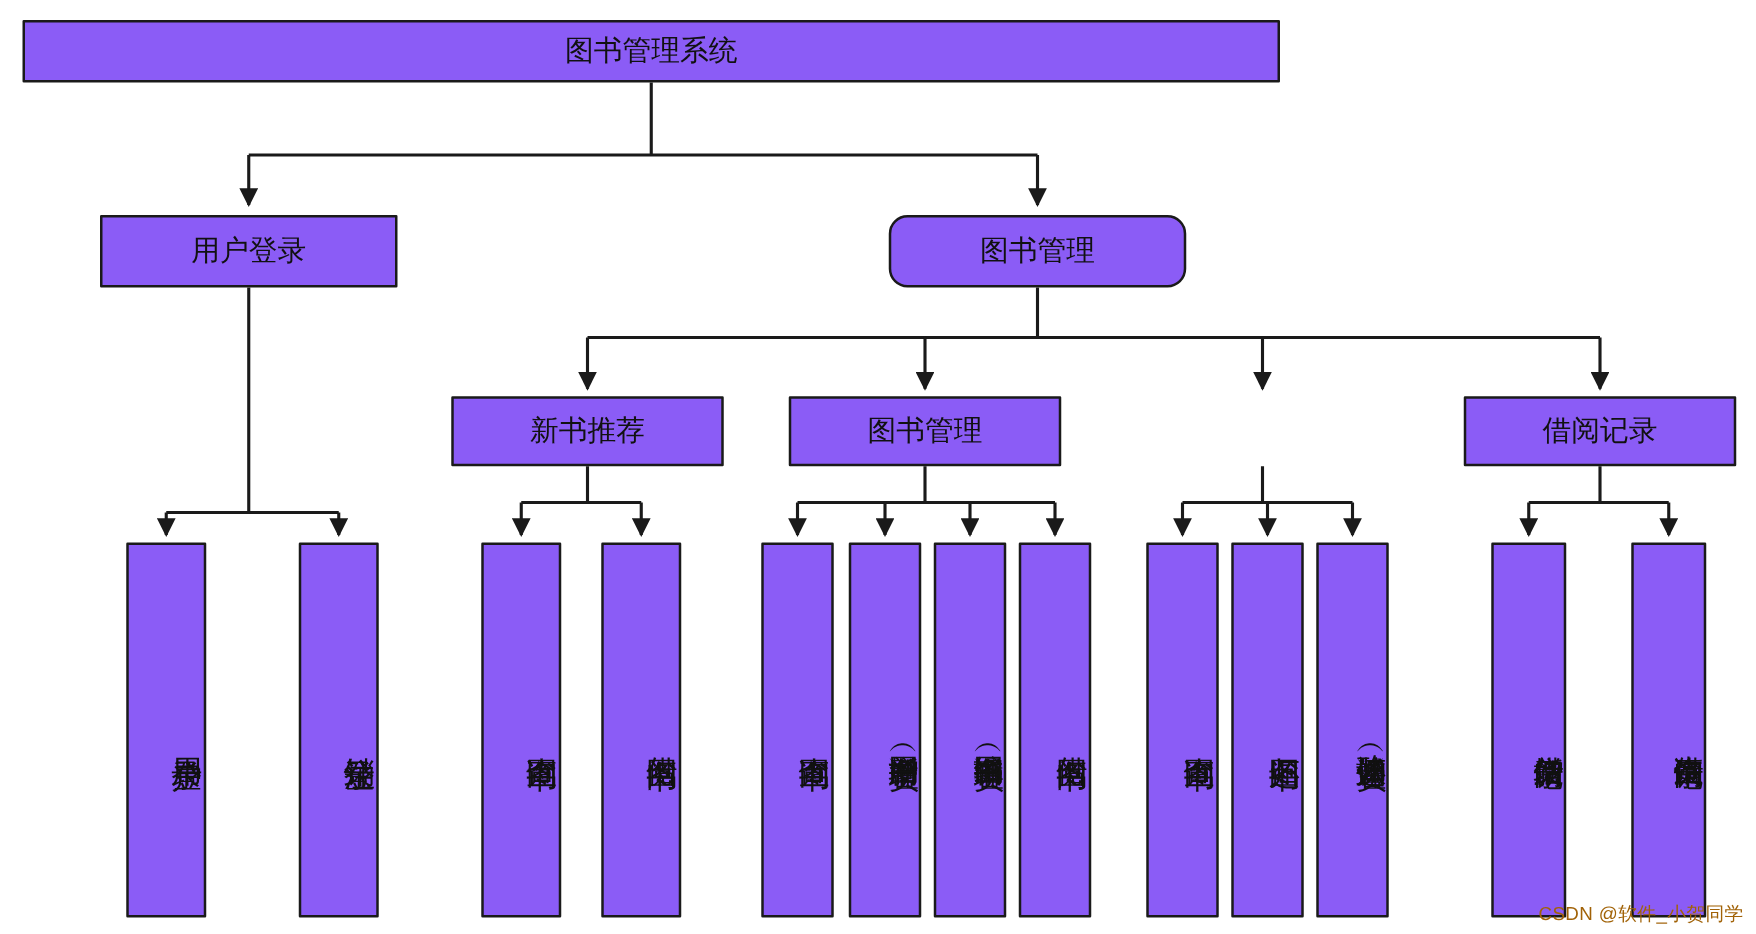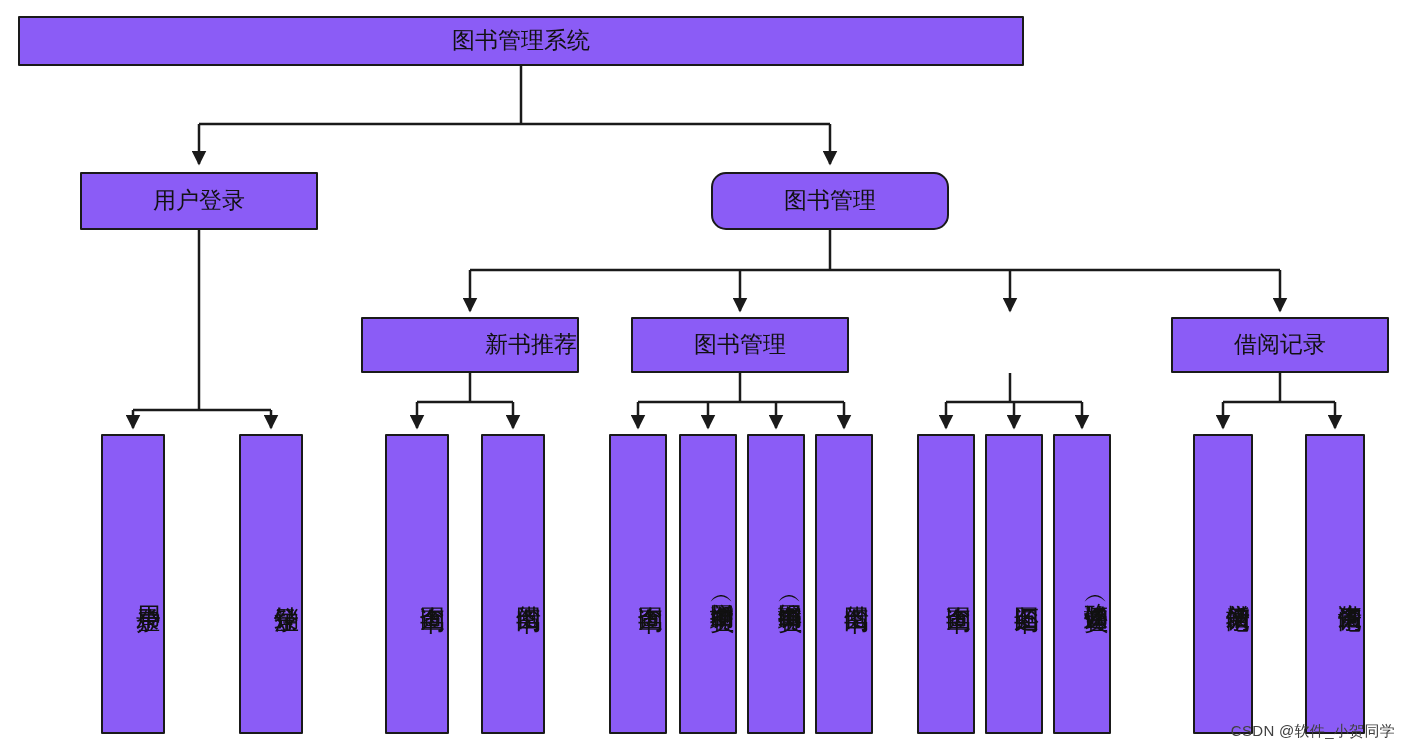--- a/index.html
+++ b/index.html
@@ -60,21 +60,21 @@
     line-height: 1.12;
   }
   .node.vert.two-col .txt {
     font-size: 24px;
   }
   .watermark {
     position: absolute;
     right: 10px;
     bottom: 6px;
     font-size: 15px;
-    color: #404040;
+    color: #a16207;
     letter-spacing: 0.3px;
   }
 </style>
 </head>
 <body>
 
 <div id="canvas">
 
   <svg class="lines" viewBox="0 0 1405 747">
     <defs>
@@ -130,21 +130,21 @@
     <span class="txt">图书管理系统</span>
   </div>
 
   <div class="node horiz" style="left:80px; top:172px; width:238px; height:58px;">
     <span class="txt">用户登录</span>
   </div>
   <div class="node horiz" style="left:711px; top:172px; width:238px; height:58px;border-radius:15px;">
     <span class="txt">图书管理</span>
   </div>
 
-  <div class="node horiz" style="left:361px; top:317px; width:218px; height:56px;justify-content:flex-end;">
+  <div class="node horiz" style="left:361px; top:317px; width:218px; height:56px;">
     <span class="txt">新书推荐</span>
   </div>
   <div class="node horiz" style="left:631px; top:317px; width:218px; height:56px;">
     <span class="txt">图书管理</span>
   </div>
   <div class="node horiz" style="left:1171px; top:317px; width:218px; height:56px;">
     <span class="txt">借阅记录</span>
   </div>
 
   <div class="node vert" style="left:101px; top:434px; width:64px; height:300px;">

